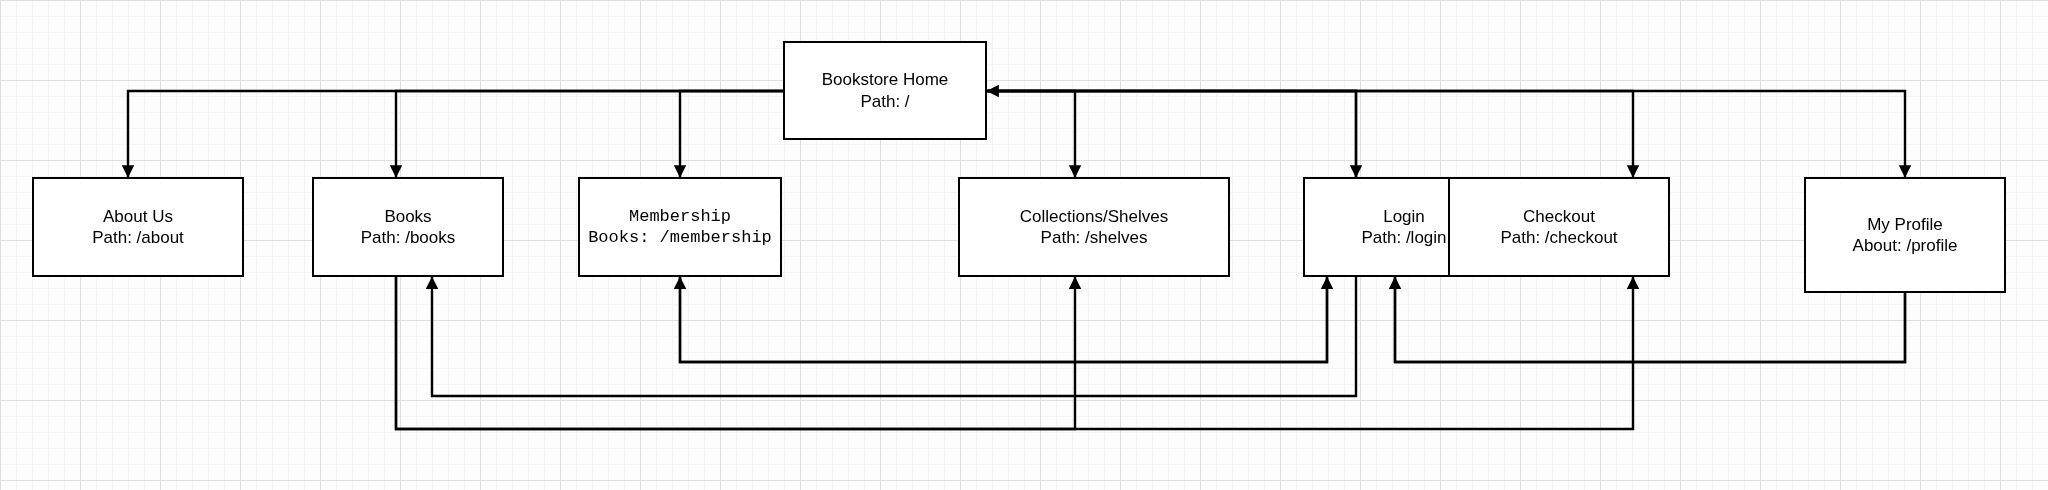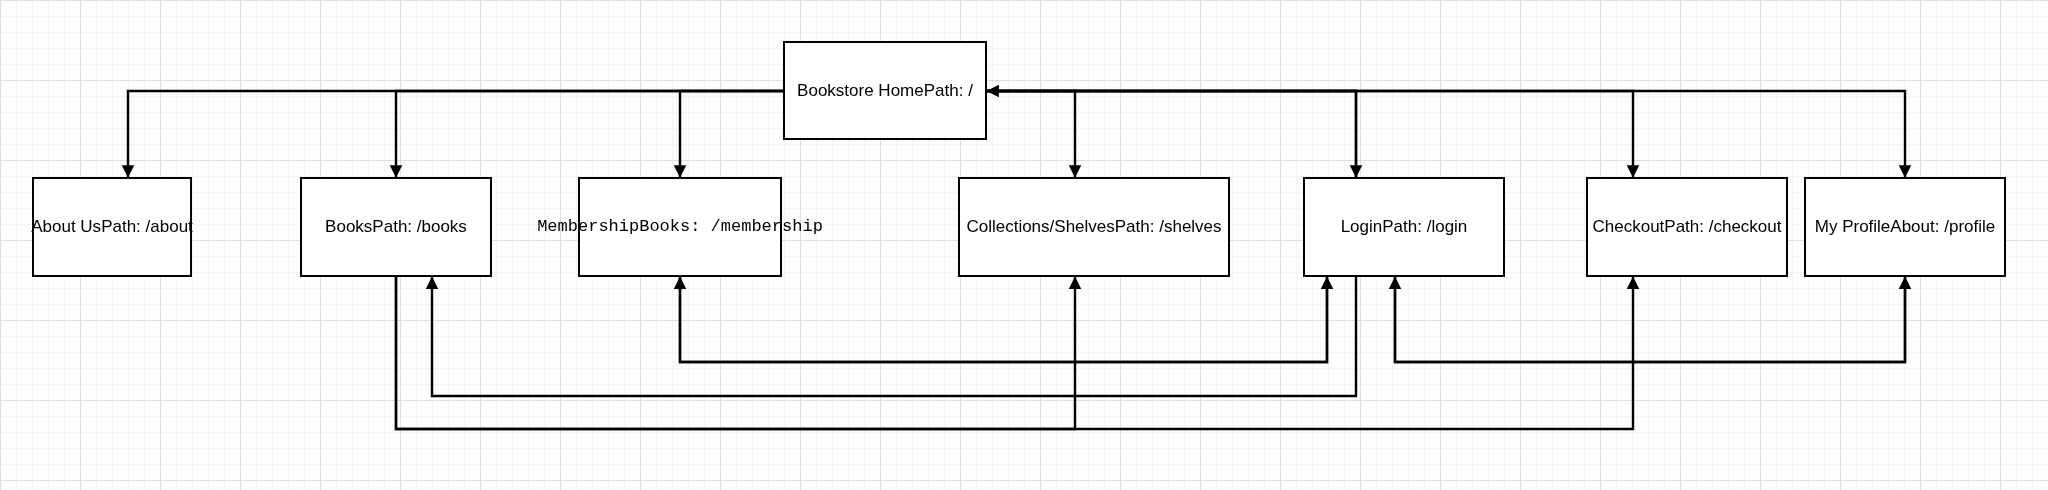--- a/index.html
+++ b/index.html
@@ -25,20 +25,21 @@
     left: 0; top: 0;
     width: 2048px;
     height: 490px;
   }
   .node {
     position: absolute;
     box-sizing: border-box;
     background: #ffffff;
     border: 2.5px solid #000000;
     display: flex;
+    flex-direction: column;
     align-items: center;
     justify-content: center;
     text-align: right;
     font-size: 17px;
     line-height: 21.5px;
     color: #000000;
     white-space: nowrap;
   }
   .node span { display: block; }
   polyline.edge {
@@ -73,42 +74,42 @@
         <polyline points="680,277 680,362 1327,362 1327,277" class="edge" marker-end="url(#arrow)"></polyline>
         <polyline points="1395,277 1395,362 1905,362 1905,277" class="edge" marker-end="url(#arrow)"></polyline>
         <polyline points="1905,277 1905,362 1395,362 1395,277" class="edge" marker-end="url(#arrow)"></polyline>
       </g>
   </svg>
   <div id="node-layer">
       <div class="node" style="left: 783px; top: 41px; width: 204px; height: 99px;">
         <span>Bookstore Home</span>
         <span>Path: /</span>
       </div>
-      <div class="node" style="left: 32px; top: 177px; width: 160px; height: 100px;">
+      <div class="node" style="left: 32px; top: 177px; width: 212px; height: 100px;">
         <span>About Us</span>
         <span>Path: /about</span>
       </div>
-      <div class="node" style="left: 300px; top: 177px; width: 192px; height: 100px;">
+      <div class="node" style="left: 312px; top: 177px; width: 192px; height: 100px;">
         <span>Books</span>
         <span>Path: /books</span>
       </div>
       <div class="node" style="left: 578px; top: 177px; width: 204px; height: 100px; font-family: Liberation Mono, monospace;">
         <span>Membership</span>
         <span>Books: /membership</span>
       </div>
       <div class="node" style="left: 958px; top: 177px; width: 272px; height: 100px;">
         <span>Collections/Shelves</span>
         <span>Path: /shelves</span>
       </div>
       <div class="node" style="left: 1255px; top: 177px; width: 202px; height: 100px; margin-left: 48px;">
         <span>Login</span>
         <span>Path: /login</span>
       </div>
-      <div class="node" style="left: 1586px; top: 177px; width: 202px; height: 100px;">
+      <div class="node" style="left: 1448px; top: 177px; width: 222px; height: 100px;">
         <span>Checkout</span>
         <span>Path: /checkout</span>
       </div>
-      <div class="node" style="left: 1804px; top: 177px; width: 202px; height: 100px;">
+      <div class="node" style="left: 1804px; top: 177px; width: 202px; height: 116px;">
         <span>My Profile</span>
         <span>About: /profile</span>
       </div>
     </div>
 </div>
 
 </body></html>

